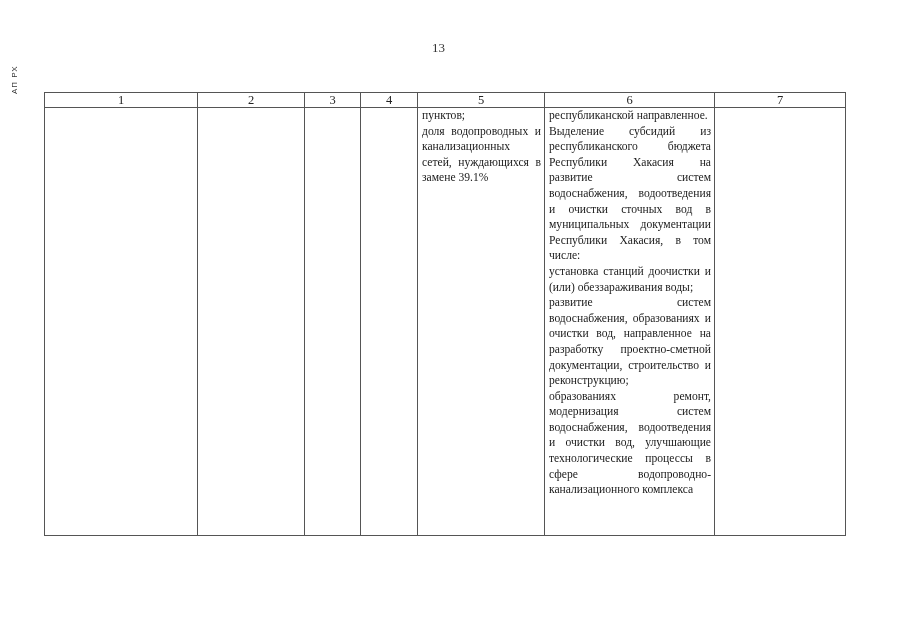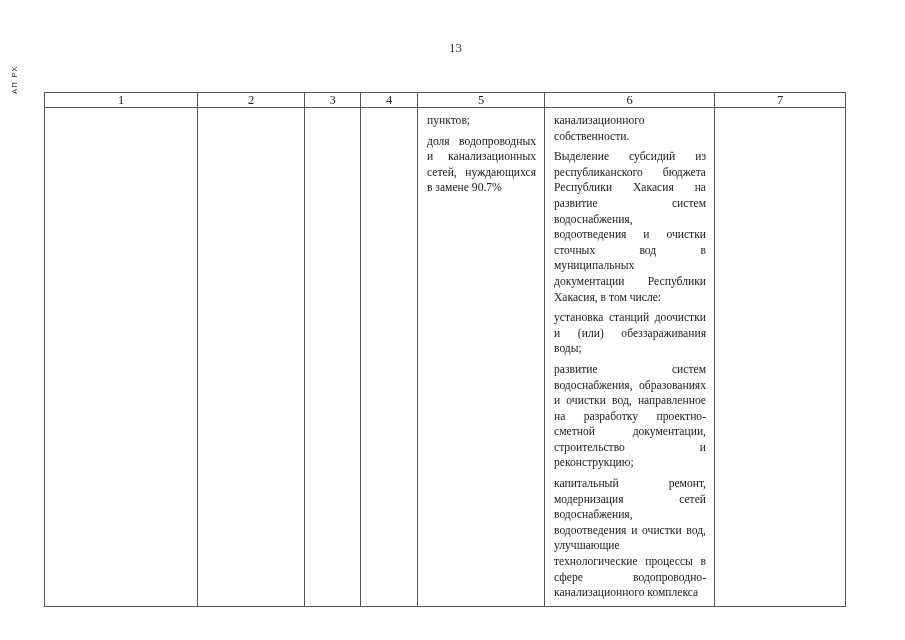--- a/index.html
+++ b/index.html
@@ -27,21 +27,21 @@
       writing-mode: vertical-rl;
       transform: rotate(180deg);
       letter-spacing: 1px;
       text-align: center;
     }
     .page-number {
       position: absolute;
       left: 432px;
       top: 40px;
       width: 30px;
-      text-align: right;
+      text-align: left;
       font-size: 13px;
       color: #333;
     }
     table.doc-table {
       position: absolute;
       left: 44px;
       top: 92px;
       border-collapse: collapse;
       table-layout: fixed;
       width: 801px;
@@ -64,21 +64,21 @@
       font-size: 11.6px;
       line-height: 15.6px;
       color: #1a1a1a;
     }
     .cell-text {
       padding: 0 3px 0 4px;
       text-align: justify;
       text-align-last: left;
     }
     .cell-text p {
-      margin: 5px;
+      margin: 0;
       text-align: justify;
     }
   </style>
 </head>
 <body>
 
 <div class="side-stamp">АП РХ</div>
 
 <div class="page-number">13</div>
 
@@ -105,28 +105,28 @@
   </thead>
   <tbody>
     <tr>
       <td></td>
       <td></td>
       <td></td>
       <td></td>
       <td>
         <div class="cell-text">
           <p>пунктов;</p>
-          <p>доля водопроводных и канализационных сетей, нуждающихся в замене 90.7%</p>
+          <p>доля водопроводных и канализационных сетей, нуждающихся в замене 39.1%</p>
         </div>
       </td>
       <td>
         <div class="cell-text">
-          <p>канализационного собственности.</p>
+          <p>республиканской направленное.</p>
           <p>Выделение субсидий из республиканского бюджета Республики Хакасия на развитие систем водоснабжения, водоотведения и очистки сточных вод в муниципальных документации Республики Хакасия, в том числе:</p>
           <p>установка станций доочистки и (или) обеззараживания воды;</p>
           <p>развитие систем водоснабжения, образованиях и очистки вод, направленное на разработку проектно-сметной документации, строительство и реконструкцию;</p>
-          <p>капитальный ремонт, модернизация сетей водоснабжения, водоотведения и очистки вод, улучшающие технологические процессы в сфере водопроводно-канализационного комплекса</p>
+          <p>образованиях ремонт, модернизация систем водоснабжения, водоотведения и очистки вод, улучшающие технологические процессы в сфере водопроводно-канализационного комплекса</p>
         </div>
       </td>
       <td></td>
     </tr>
   </tbody>
 </table>
 
 </body></html>

